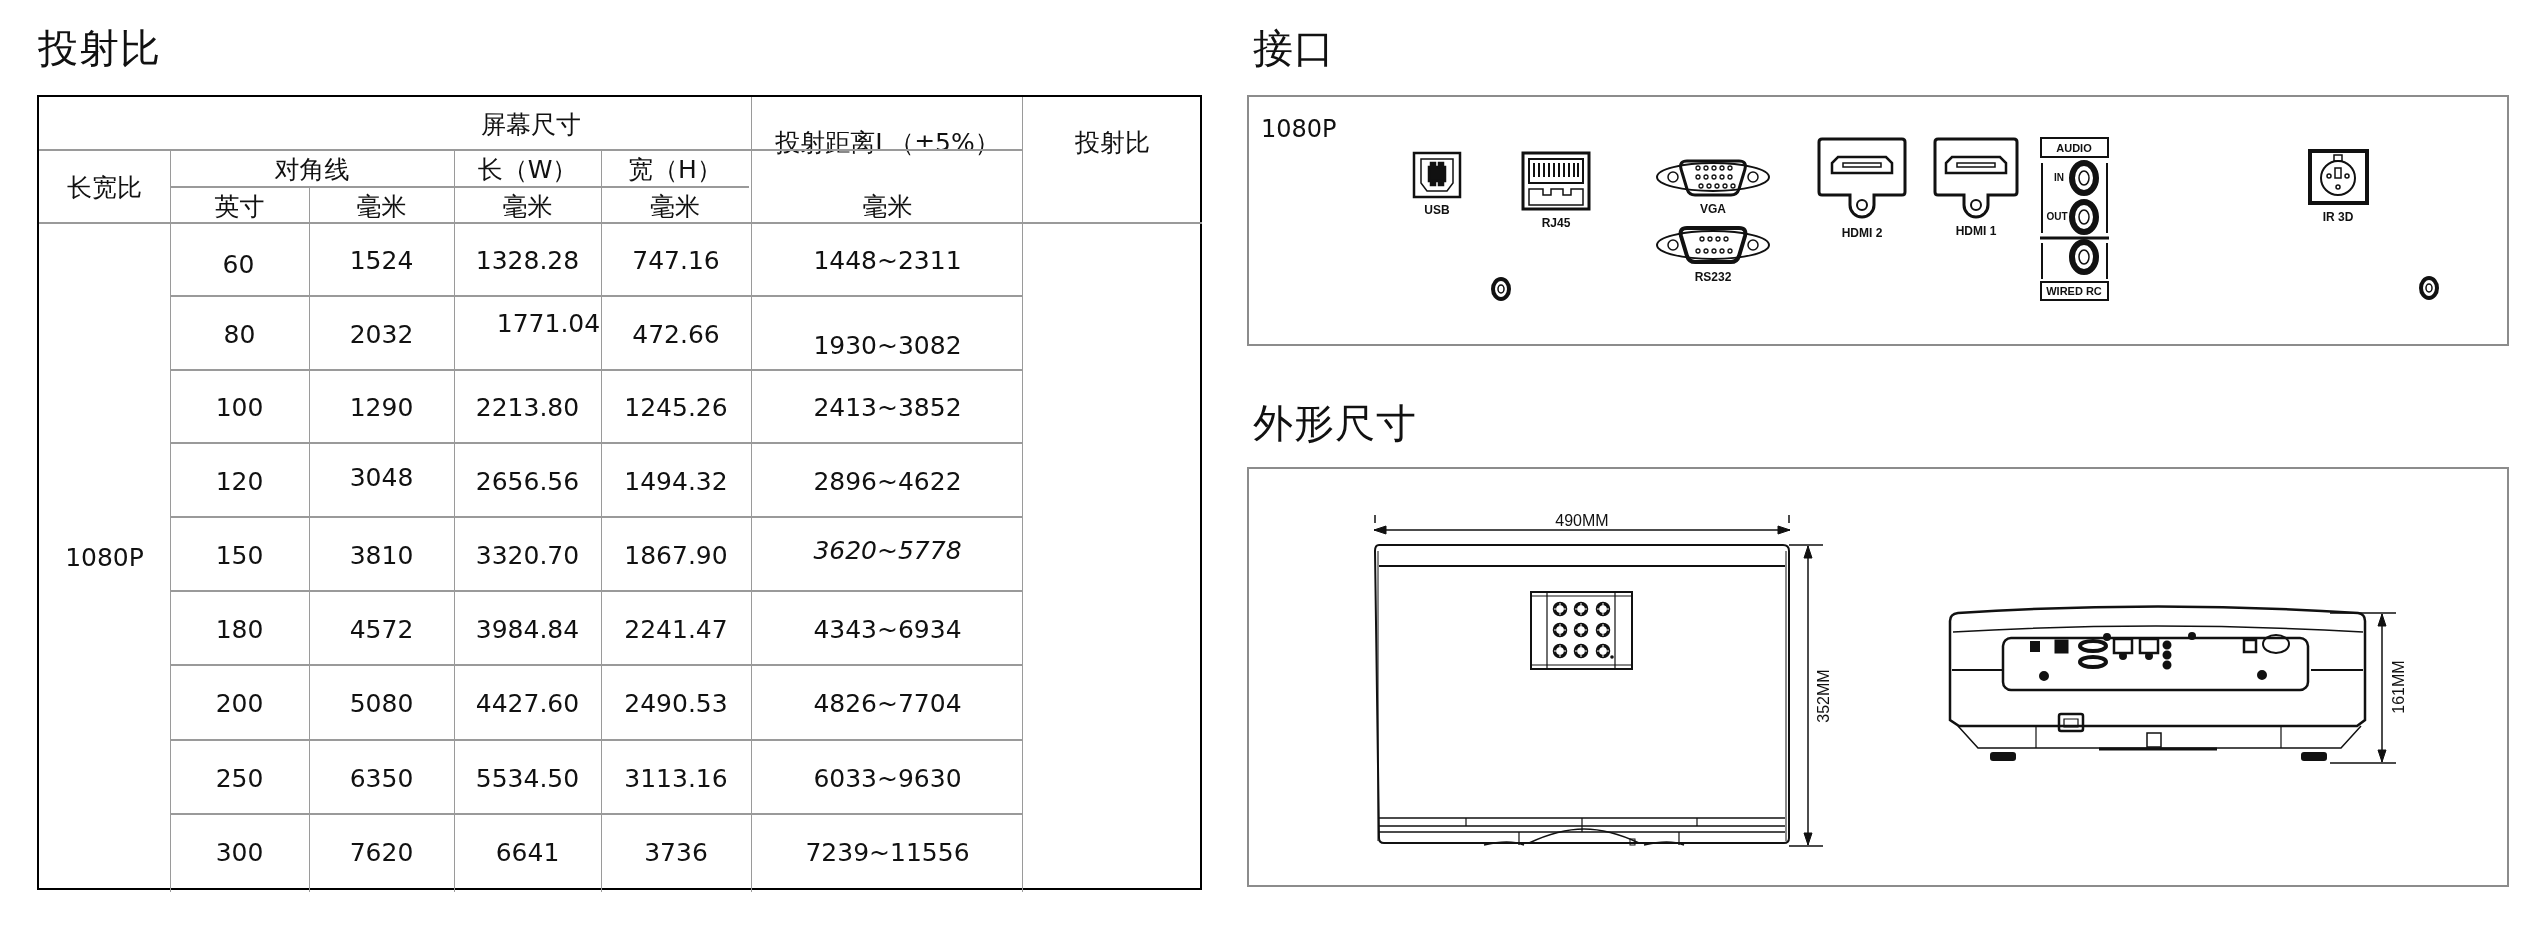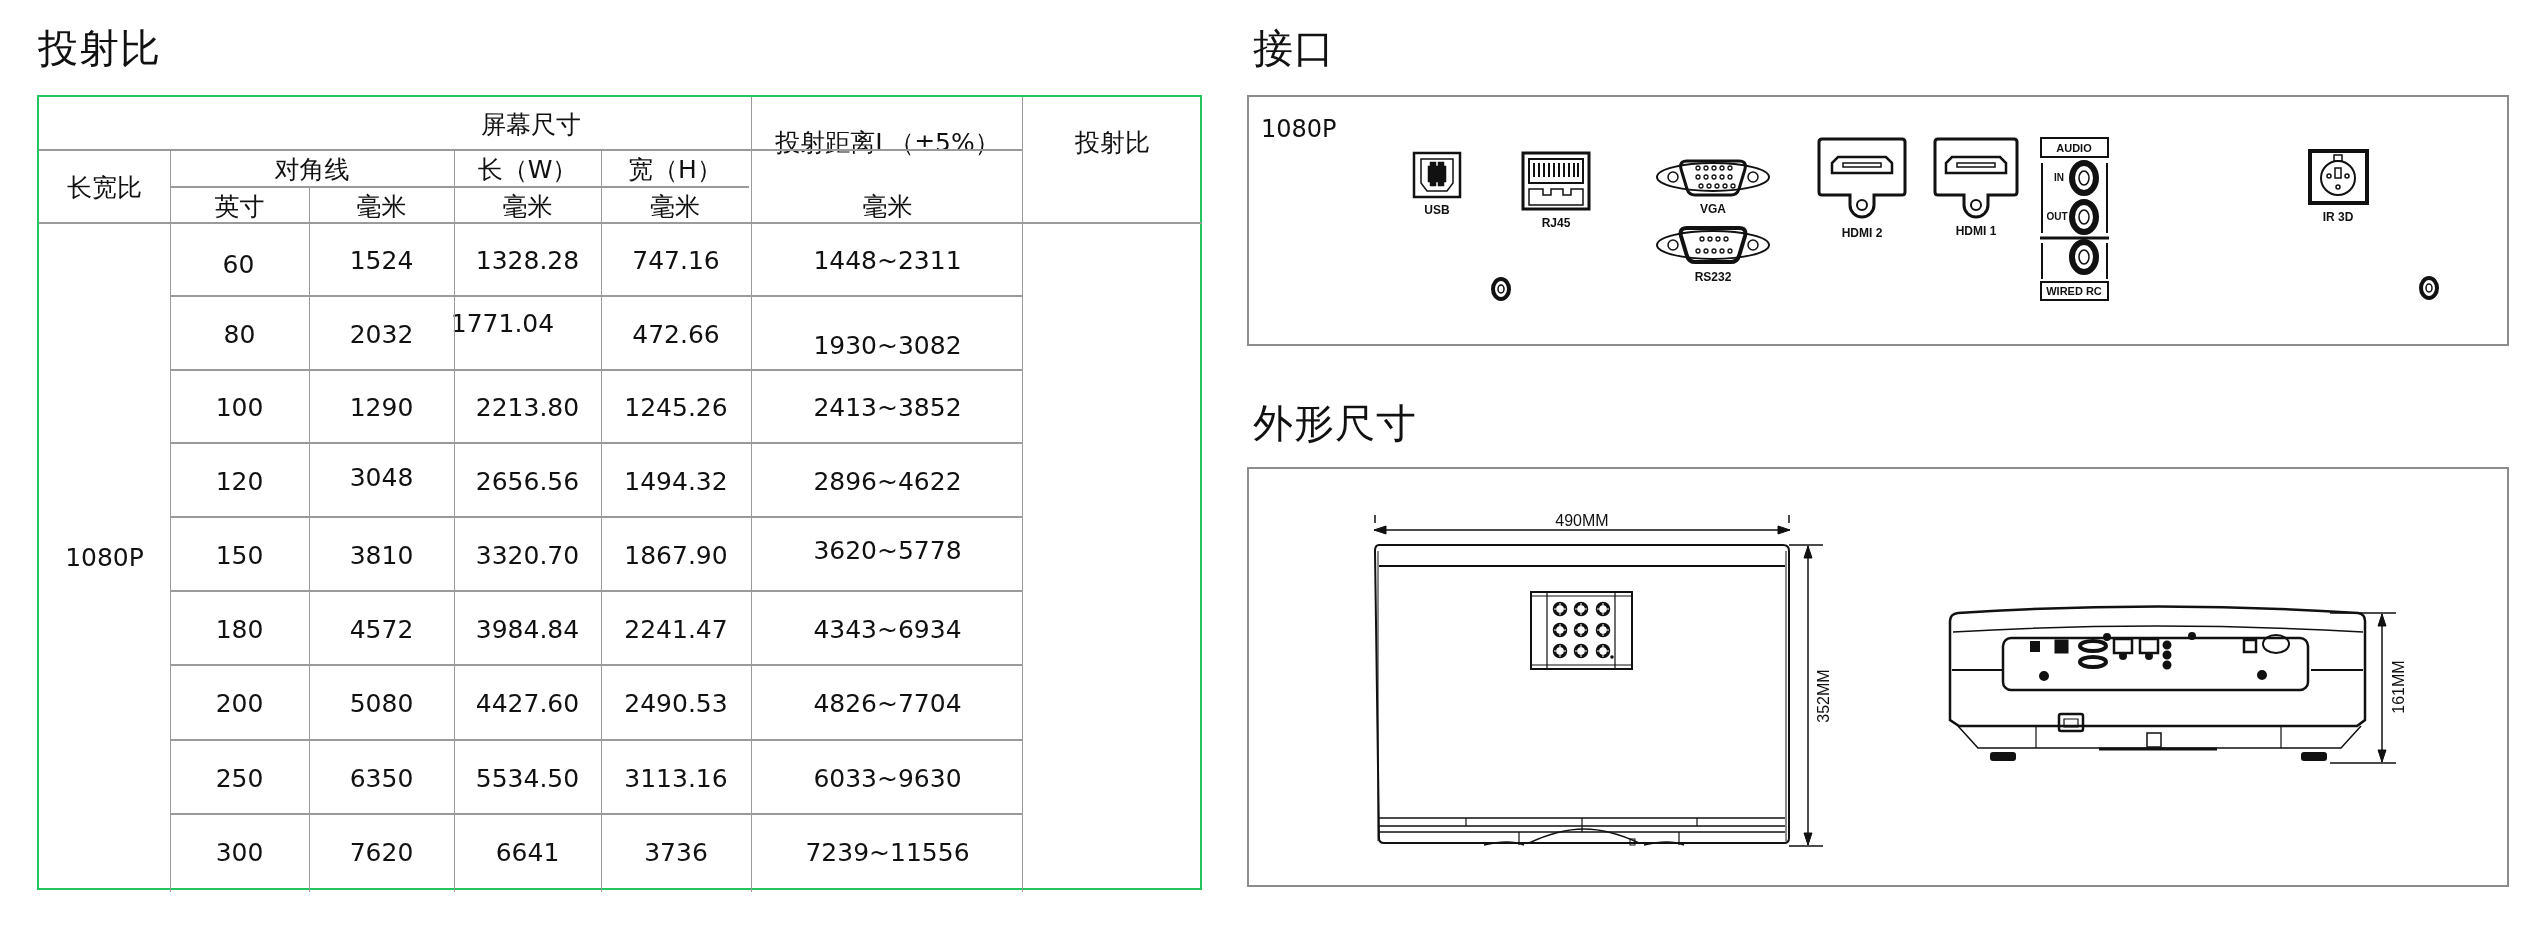--- a/index.html
+++ b/index.html
@@ -6,21 +6,21 @@
   body { width: 2545px; height: 952px; position: relative; overflow: hidden;
          font-family: "DejaVu Sans", "Liberation Sans", sans-serif; color: #111; }
   .section-title { position: absolute; font-size: 40px; line-height: 40px; color: #111;
                    font-family: "DejaVu Sans", sans-serif; font-weight: normal; letter-spacing: 1px; }
   #title-throw { left: 38px; top: 28px; }
   #title-ports { left: 1253px; top: 28px; }
   #title-dims  { left: 1253px; top: 403px; }
 
   
   .tbl { position: absolute; left: 37px; top: 95px; width: 1165px; height: 795px;
-         border: 2px solid #22c55e; box-sizing: border-box; }
+         border: 2px solid #000000; box-sizing: border-box; }
   .cell { position: absolute; box-sizing: border-box; display: flex; align-items: center;
           justify-content: center; font-size: 25px; color: #111; text-align: center;
           font-family: "DejaVu Sans", sans-serif; }
   .hline { position: absolute; height: 2px; background: #9a9a9a; }
   .vline { position: absolute; width: 1px; background: #9a9a9a; }
 
   
   .panel { position: absolute; border: 2px solid #8c8c8c; box-sizing: border-box; background: #fff; }
   #ports-panel { left: 1247px; top: 95px; width: 1262px; height: 251px; }
   #dims-panel  { left: 1247px; top: 467px; width: 1262px; height: 420px; }
@@ -52,41 +52,41 @@
   <div class="cell" style="left:0;top:127px;width:131px;height:666px;">1080P</div>
 
   <div id="table-body">
       <div class="cell" style="left: 122px; top: 127px; width: 139px; height: 81px; padding-left: 16px;">60</div>
       <div class="cell" style="left: 270px; top: 127px; width: 145px; height: 73px;">1524</div>
       <div class="cell" style="left: 415px; top: 127px; width: 147px; height: 73px;">1328.28</div>
       <div class="cell" style="left: 562px; top: 127px; width: 150px; height: 73px;">747.16</div>
       <div class="cell" style="left: 713px; top: 127px; width: 271px; height: 73px;">1448~2311</div>
       <div class="cell" style="left: 131px; top: 200px; width: 139px; height: 74px;">80</div>
       <div class="cell" style="left: 270px; top: 200px; width: 145px; height: 74px;">2032</div>
-      <div class="cell" style="left: 390px; top: 200px; width: 147px; height: 52px;">1771.04</div>
+      <div class="cell" style="left: 436px; top: 200px; width: 147px; height: 52px;">1771.04</div>
       <div class="cell" style="left: 562px; top: 200px; width: 150px; height: 74px;">472.66</div>
       <div class="cell" style="left: 713px; top: 200px; width: 271px; height: 96px;">1930~3082</div>
       <div class="hline" style="left: 131px; top: 198px; width: 852px;"></div>
       <div class="cell" style="left: 131px; top: 274px; width: 139px; height: 73px;">100</div>
       <div class="cell" style="left: 270px; top: 274px; width: 145px; height: 73px;">1290</div>
       <div class="cell" style="left: 415px; top: 274px; width: 147px; height: 73px;">2213.80</div>
       <div class="cell" style="left: 562px; top: 274px; width: 150px; height: 73px;">1245.26</div>
       <div class="cell" style="left: 713px; top: 274px; width: 271px; height: 73px;">2413~3852</div>
       <div class="hline" style="left: 131px; top: 272px; width: 852px;"></div>
       <div class="cell" style="left: 131px; top: 347px; width: 139px; height: 74px;">120</div>
       <div class="cell" style="left: 270px; top: 347px; width: 145px; height: 66px;">3048</div>
       <div class="cell" style="left: 415px; top: 347px; width: 147px; height: 74px;">2656.56</div>
       <div class="cell" style="left: 562px; top: 347px; width: 150px; height: 74px;">1494.32</div>
       <div class="cell" style="left: 713px; top: 347px; width: 271px; height: 74px;">2896~4622</div>
       <div class="hline" style="left: 131px; top: 345px; width: 852px;"></div>
       <div class="cell" style="left: 131px; top: 421px; width: 139px; height: 74px;">150</div>
       <div class="cell" style="left: 270px; top: 421px; width: 145px; height: 74px;">3810</div>
       <div class="cell" style="left: 415px; top: 421px; width: 147px; height: 74px;">3320.70</div>
       <div class="cell" style="left: 562px; top: 421px; width: 150px; height: 74px;">1867.90</div>
-      <div class="cell" style="left: 713px; top: 421px; width: 271px; height: 64px;">3620~5778</div>
+      <div class="cell" style="left: 713px; top: 421px; width: 271px; height: 64px; font-style: italic;">3620~5778</div>
       <div class="hline" style="left: 131px; top: 419px; width: 852px;"></div>
       <div class="cell" style="left: 131px; top: 495px; width: 139px; height: 74px;">180</div>
       <div class="cell" style="left: 270px; top: 495px; width: 145px; height: 74px;">4572</div>
       <div class="cell" style="left: 415px; top: 495px; width: 147px; height: 74px;">3984.84</div>
       <div class="cell" style="left: 562px; top: 495px; width: 150px; height: 74px;">2241.47</div>
       <div class="cell" style="left: 713px; top: 495px; width: 271px; height: 74px;">4343~6934</div>
       <div class="hline" style="left: 131px; top: 493px; width: 852px;"></div>
       <div class="cell" style="left: 131px; top: 569px; width: 139px; height: 75px;">200</div>
       <div class="cell" style="left: 270px; top: 569px; width: 145px; height: 75px;">5080</div>
       <div class="cell" style="left: 415px; top: 569px; width: 147px; height: 75px;">4427.60</div>

